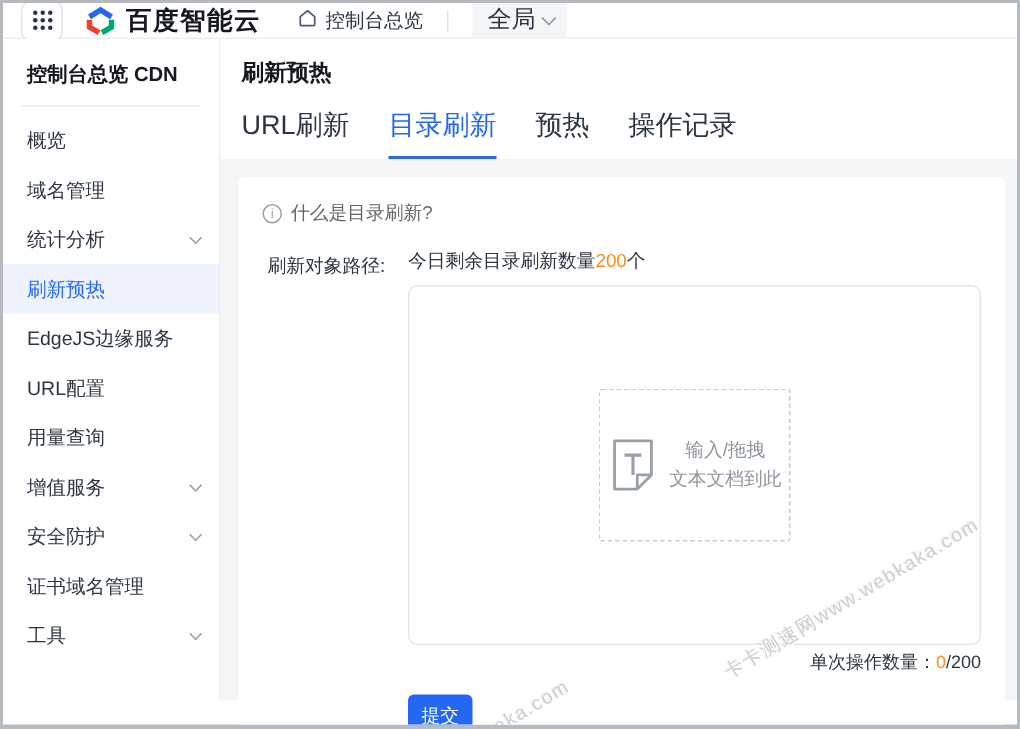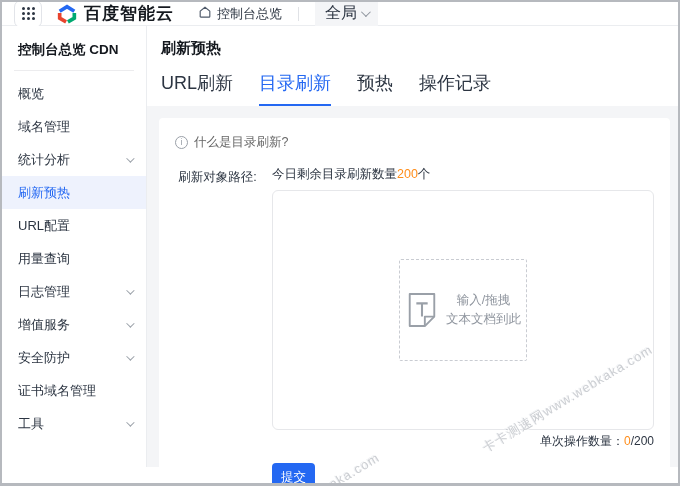--- a/index.html
+++ b/index.html
@@ -147,28 +147,27 @@
         <span>域名管理</span>
         </div>
       <div class="side-item">
         <span>统计分析</span>
         <span class="chev"></span>
         </div>
       <div class="side-item active">
         <span>刷新预热</span>
         </div>
       <div class="side-item">
+        <span>EdgeJS边缘服务</span>
+        </div>
+      <div class="side-item">
         <span>URL配置</span>
         </div>
       <div class="side-item">
         <span>用量查询</span>
-        </div>
-      <div class="side-item">
-        <span>日志管理</span>
-        <span class="chev"></span>
         </div>
       <div class="side-item">
         <span>增值服务</span>
         <span class="chev"></span>
         </div>
       <div class="side-item">
         <span>安全防护</span>
         <span class="chev"></span>
         </div>
       <div class="side-item">

